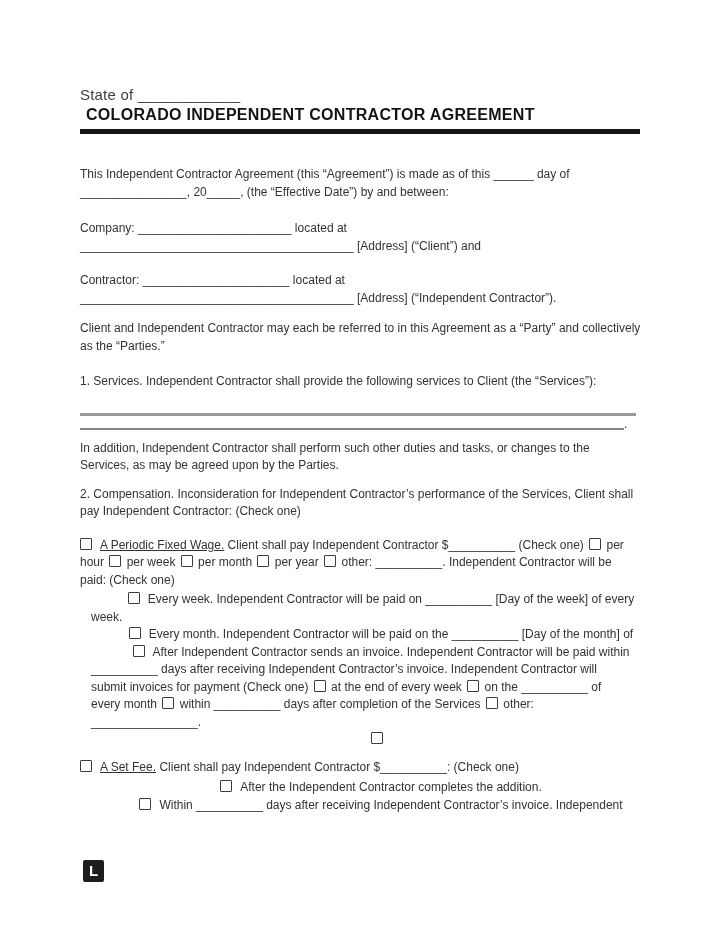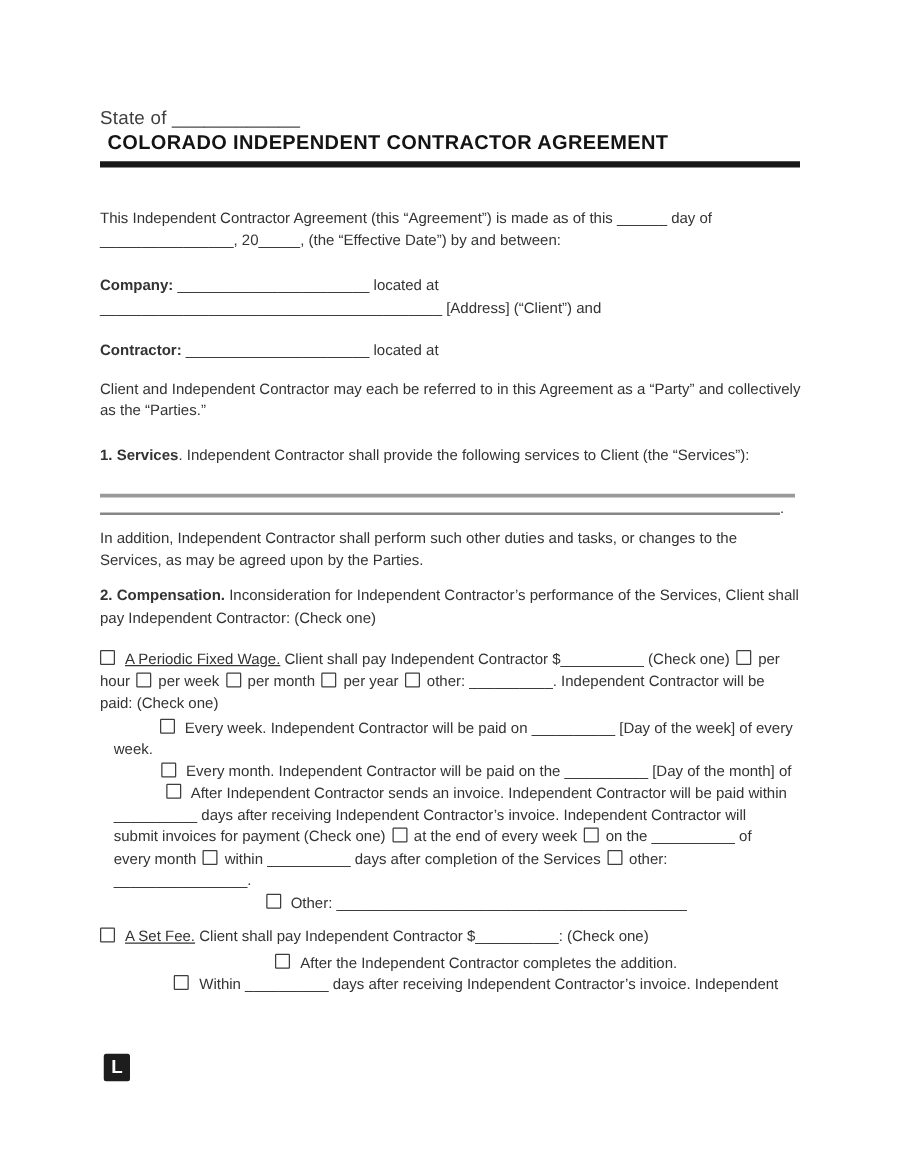--- a/index.html
+++ b/index.html
@@ -9,21 +9,21 @@
   }
   .page{padding:86px 80px 0 80px;position:relative;}
   .state-line{font-size:15px;color:#3f3f3f;margin-bottom:3px;letter-spacing:.2px;}
   h1.doc-title{
     font-size:16px;font-weight:bold;color:#141414;margin:0 0 32px 0;
     padding:0 0 5px 6px;border-bottom:5px solid #171717;letter-spacing:.3px;white-space:nowrap;
   }
   .block{font-size:12px;line-height:17.5px;color:#333;}
   .block{margin-bottom:0;}
   .line{white-space:nowrap;}
-  .bold{font-weight:bold;}
+  .bold{font-weight:normal;}
   .ul{text-decoration:underline;}
   .cb{
     display:inline-block;width:10px;height:10px;border:1.5px solid #3d3d3d;
     background:#fff;vertical-align:-1px;margin:0 2px;border-radius:1px;
   }
   .line > .cb:first-child{margin-left:0;margin-right:8px;}
   .ind-sub{margin-left:42px;text-align:center;}
   .ind-hang{margin-left:11px;}
   .ind-hang-deep{margin-left:27px;}
 
@@ -65,20 +65,21 @@
       <div class="block" data-name="intro-clause">
         <div class="line ind-flush" data-name="doc-line"><span data-name="text-segment">This Independent Contractor Agreement (this “Agreement”) is made as of this ______ day of</span></div>
         <div class="line ind-flush" data-name="doc-line"><span data-name="text-segment">________________, 20_____, (the “Effective Date”) by and between:</span></div>
       </div>
       <div class="block" data-name="company-clause">
         <div class="line ind-flush" data-name="doc-line"><span class="bold" data-name="company-label">Company: </span><span data-name="text-segment">_______________________ located at</span></div>
         <div class="line ind-flush" data-name="doc-line"><span data-name="text-segment">_________________________________________ [Address] (“Client”) and</span></div>
       </div>
       <div class="block" data-name="contractor-clause">
         <div class="line ind-flush" data-name="doc-line"><span class="bold" data-name="contractor-label">Contractor: </span><span data-name="text-segment">______________________ located at</span></div>
+        <div class="line ind-flush" data-name="doc-line"><span data-name="text-segment">_________________________________________ [Address] (“Independent Contractor”).</span></div>
       </div>
       <div class="block" data-name="party-clause">
         <div class="line ind-flush" data-name="doc-line"><span data-name="text-segment">Client and Independent Contractor may each be referred to in this Agreement as a “Party” and collectively</span></div>
         <div class="line ind-flush" data-name="doc-line"><span data-name="text-segment">as the “Parties.”</span></div>
       </div>
       <div class="block" data-name="services-heading">
         <div class="line ind-flush" data-name="doc-line"><span class="bold" data-name="section-1-label">1. Services</span><span data-name="text-segment">. Independent Contractor shall provide the following services to Client (the “Services”):</span></div>
       </div>
       <div class="block rule-line" data-name="services-rule-1"><span class="rule" data-name="blank-fill-rule"></span></div>
       <div class="block rule-line" data-name="services-rule-2"><span class="rule" data-name="blank-fill-rule"></span><span class="rule-suffix" data-name="rule-suffix">.</span></div>
@@ -103,21 +104,21 @@
         <div class="line ind-sub" data-name="doc-line"><span class="cb" data-name="checkbox-every-month"></span><span data-name="text-segment">Every month. Independent Contractor will be paid on the __________ [Day of the month] of</span></div>
       </div>
       <div class="block" data-name="pay-after-invoice-item">
         <div class="line ind-sub" data-name="doc-line"><span class="cb" data-name="checkbox-after-invoice"></span><span data-name="text-segment">After Independent Contractor sends an invoice. Independent Contractor will be paid within</span></div>
         <div class="line ind-hang" data-name="doc-line"><span data-name="text-segment">__________ days after receiving Independent Contractor’s invoice. Independent Contractor will</span></div>
         <div class="line ind-hang" data-name="doc-line"><span data-name="text-segment">submit invoices for payment (Check one) </span><span class="cb" data-name="checkbox-invoice-end-of-week"></span><span data-name="text-segment"> at the end of every week </span><span class="cb" data-name="checkbox-invoice-monthly"></span><span data-name="text-segment"> on the __________ of</span></div>
         <div class="line ind-hang" data-name="doc-line"><span data-name="text-segment">every month </span><span class="cb" data-name="checkbox-invoice-within-days"></span><span data-name="text-segment"> within __________ days after completion of the Services </span><span class="cb" data-name="checkbox-invoice-other"></span><span data-name="text-segment"> other:</span></div>
         <div class="line ind-hang" data-name="doc-line"><span data-name="text-segment">________________.</span></div>
       </div>
       <div class="block" data-name="pay-other-item">
-        <div class="line ind-sub" data-name="doc-line"><span class="cb" data-name="checkbox-pay-other"></span><span data-name="text-segment">Other: __________________________________________</span></div>
+        <div class="line ind-sub" data-name="doc-line"><span class="cb" data-name="checkbox-pay-other"></span></div>
       </div>
       <div class="block" data-name="set-fee-item">
         <div class="line ind-flush" data-name="doc-line"><span class="cb" data-name="checkbox-set-fee"></span><span class="ul" data-name="set-fee-label">A Set Fee.</span><span data-name="text-segment"> Client shall pay Independent Contractor $__________: (Check one)</span></div>
       </div>
       <div class="block" data-name="fee-after-completion-item">
         <div class="line ind-sub" data-name="doc-line"><span class="cb" data-name="checkbox-after-completion"></span><span data-name="text-segment">After the Independent Contractor completes the addition.</span></div>
       </div>
       <div class="block" data-name="fee-within-days-item">
         <div class="line ind-sub" data-name="doc-line"><span class="cb" data-name="checkbox-within-days"></span><span data-name="text-segment">Within __________ days after receiving Independent Contractor’s invoice. Independent</span></div>
       </div>

